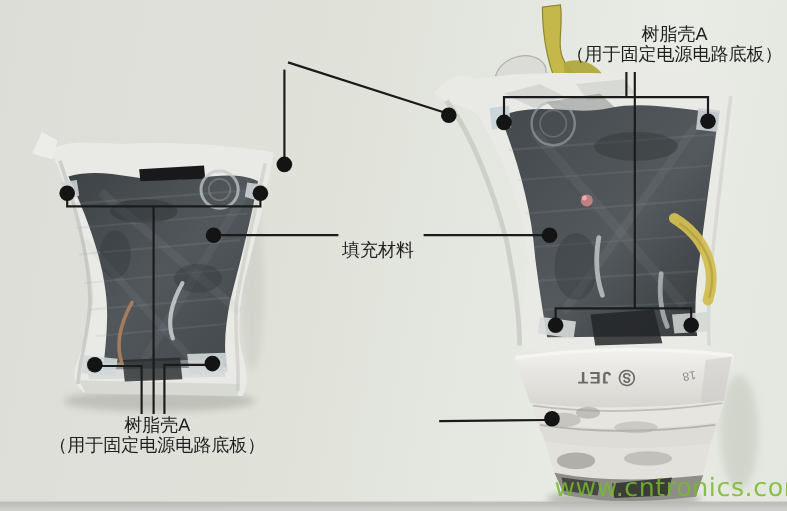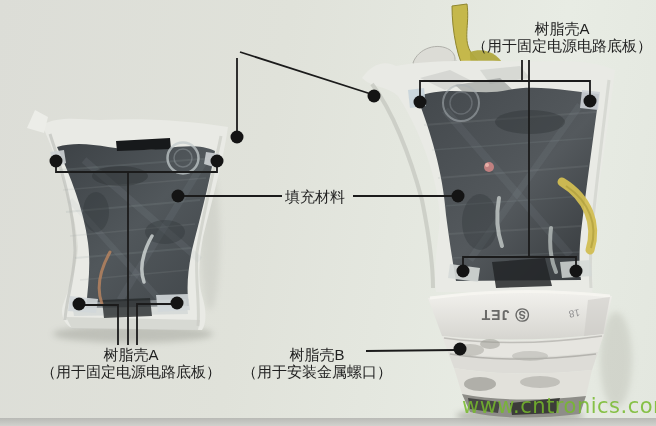--- a/index.html
+++ b/index.html
@@ -223,27 +223,23 @@
 
   <rect x="0" y="418" width="656" height="8" fill="url(#gStrip)" opacity="0.9"></rect>
 </svg>
 
 
 <div class="lbl center" style="left:468px; top:20px; width:188px;">
   <div>树脂壳A</div>
   <div>（用于固定电源电路底板）</div>
 </div>
 
-<div class="lbl" style="left:285px; top:188px;">填充材料</div>
+<div class="lbl" style="left:285px; top:200px;">填充材料</div>
 
 <div class="lbl center" style="left:33px; top:346px; width:196px;">
   <div>树脂壳A</div>
   <div>（用于固定电源电路底板）</div>
 </div>
 
-<div class="lbl center" style="left:238px; top:346px; width:158px;">
-  <div>树脂壳B</div>
-  <div>（用于安装金属螺口）</div>
+
+<div class="watermark">www.cntronics.com</div>
+
 </div>
 
-<div class="watermark">www.cntronics.com</div>
-
-</div>
-
 </body></html>

